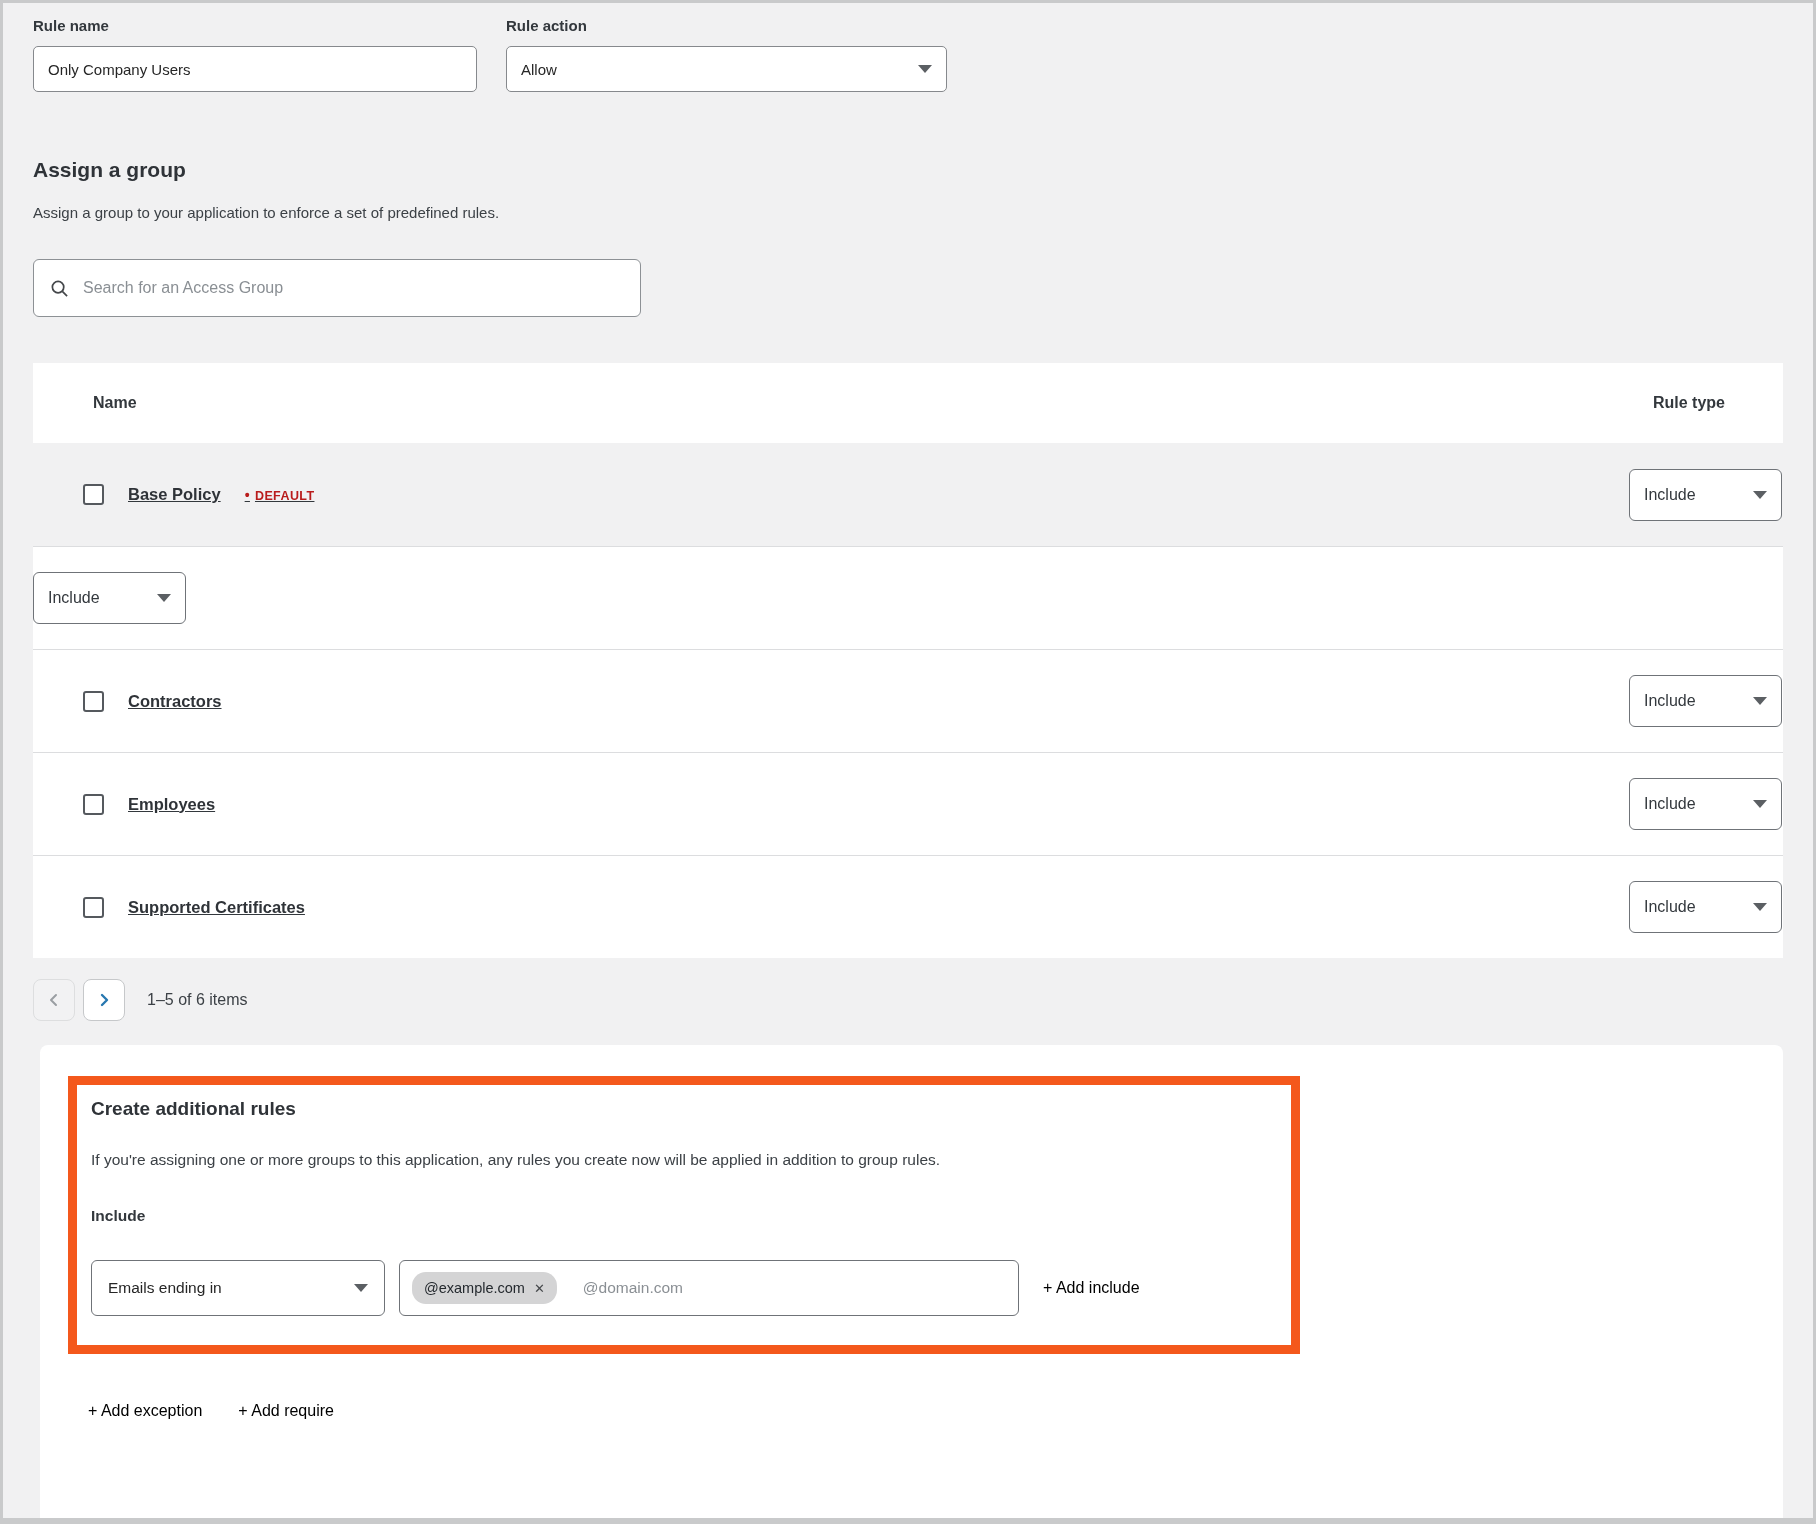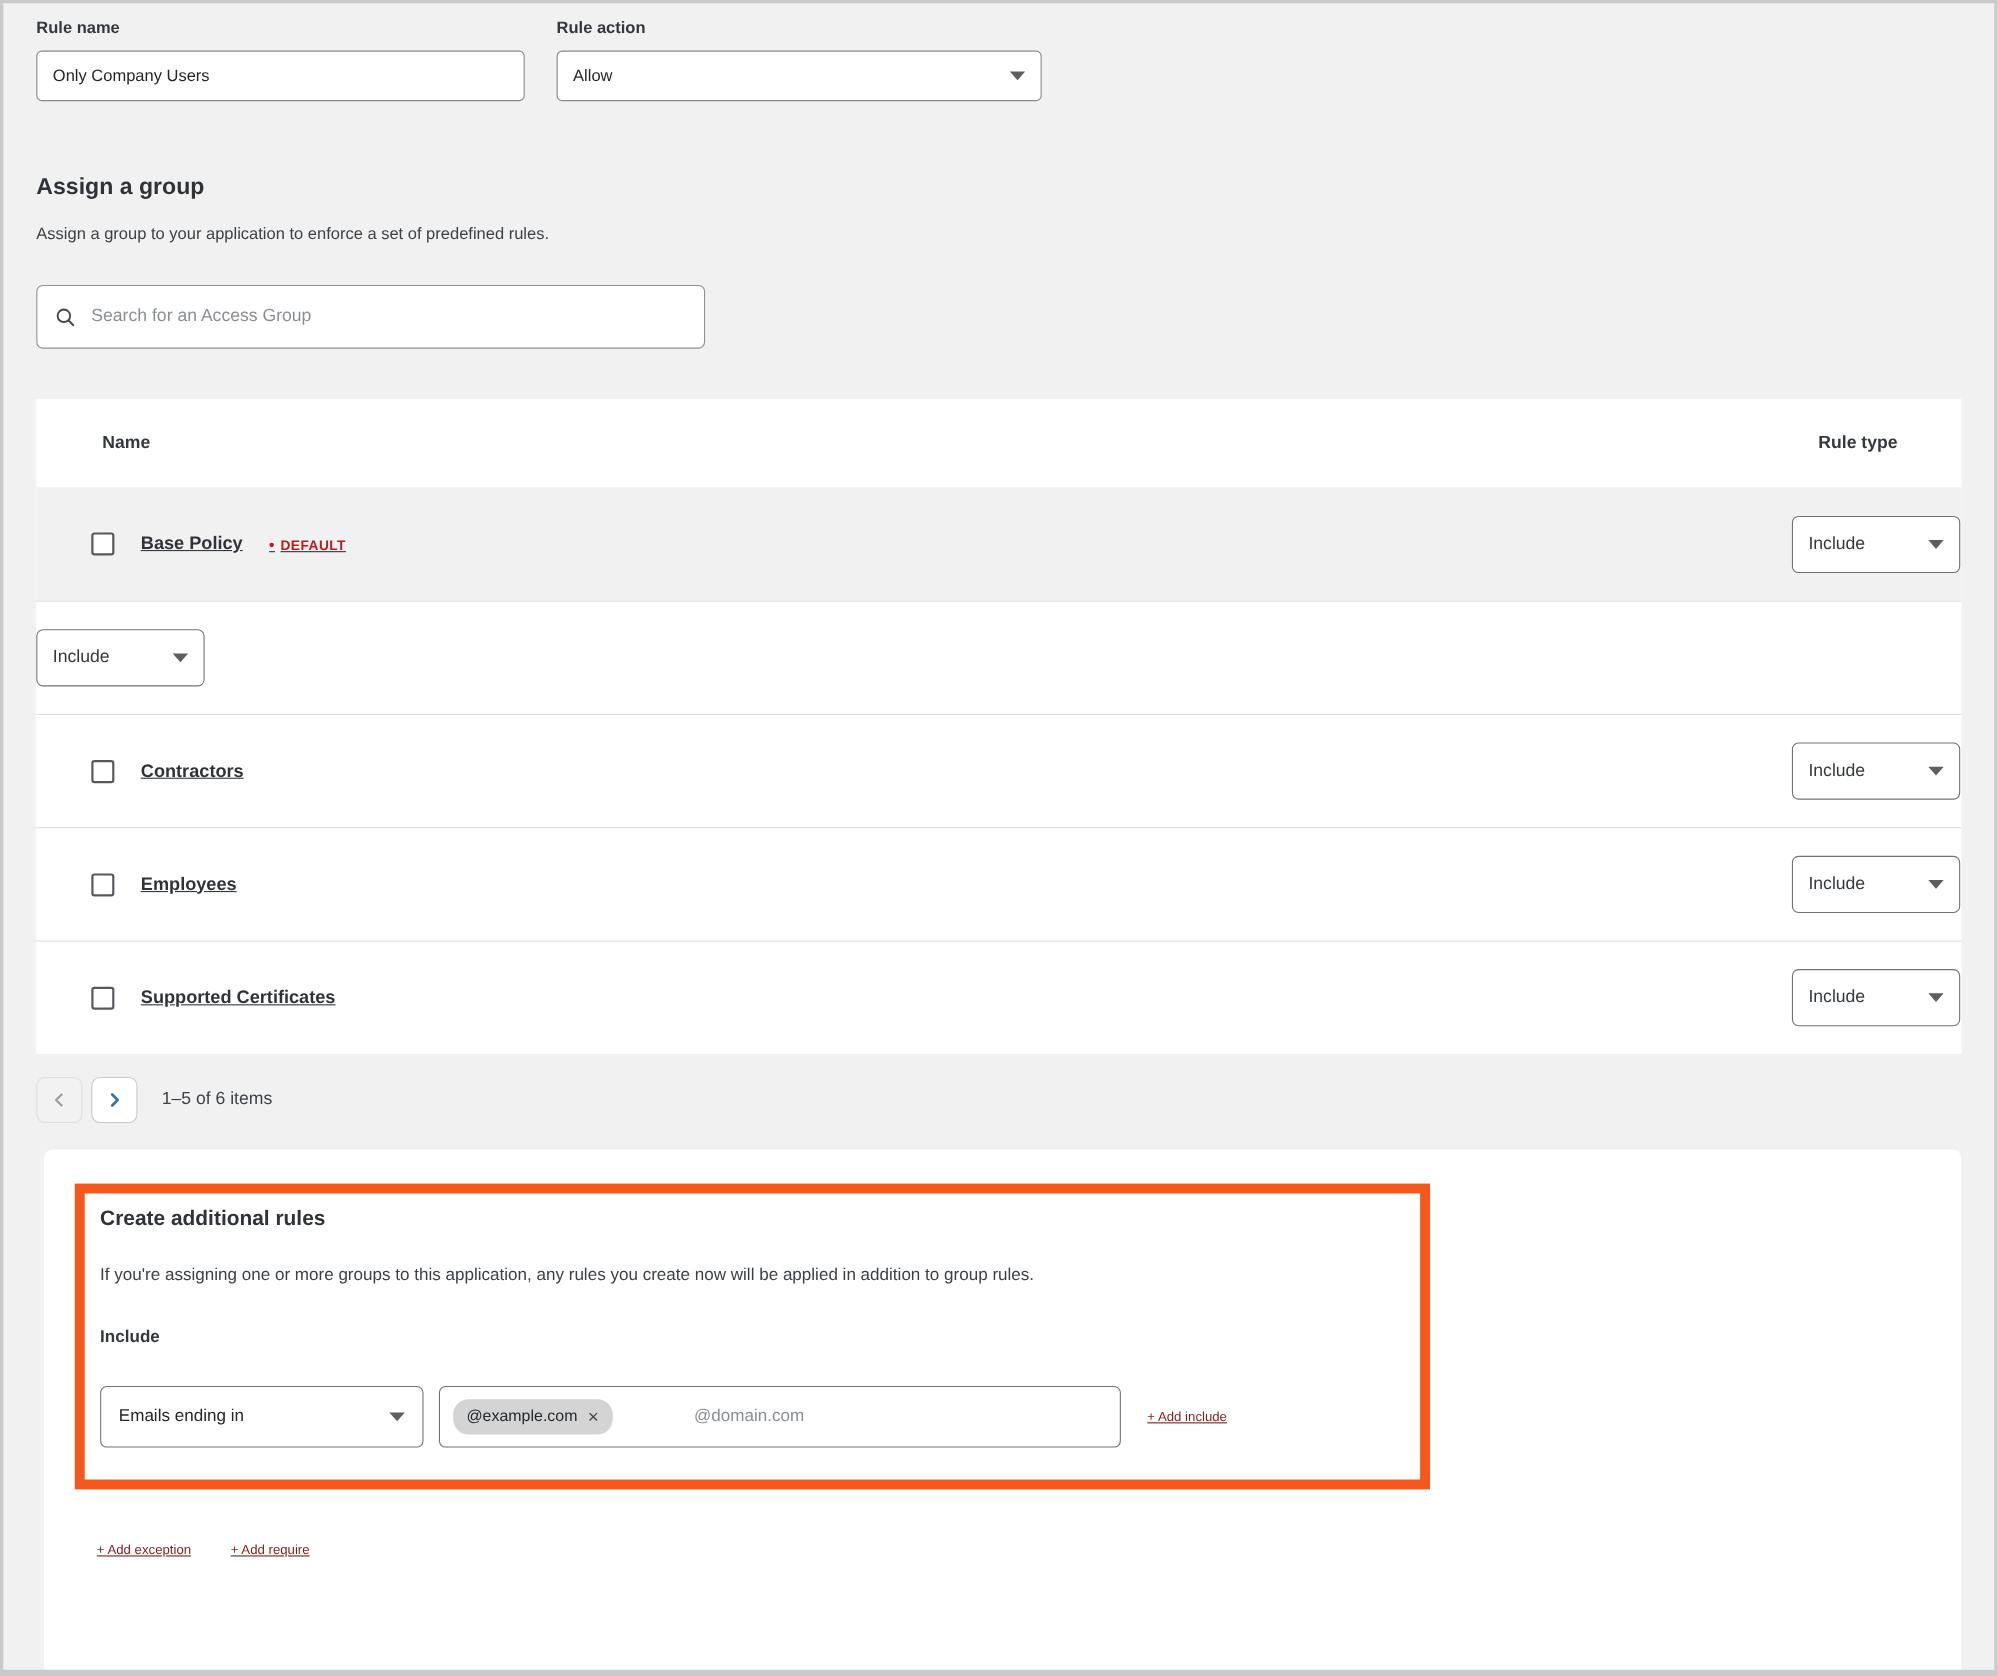--- a/index.html
+++ b/index.html
@@ -85,29 +85,29 @@
   .card-desc { font-size: 15.5px; color: #3c4146; margin-top: 31px; }
   .include-label { font-size: 15.5px; font-weight: 700; margin-top: 38px; }
   .controls-row { display: flex; align-items: center; margin-top: 35px; }
   .rule-select {
     width: 294px; height: 56px; background: #fff; border: 1px solid #6f7378; border-radius: 6px;
     display: flex; align-items: center; justify-content: space-between; padding: 0 16px;
     font-size: 15.5px; color: #262626; cursor: pointer; flex: 0 0 auto;
   }
   .tag-input {
     width: 620px; height: 56px; background: #fff; border: 1px solid #6f7378; border-radius: 6px;
-    display: flex; align-items: center; padding: 0 12px; margin-left: 14px; flex: 0 0 auto; gap: 48px;
+    display: flex; align-items: center; padding: 0 12px; margin-left: 14px; flex: 0 0 auto;
   }
   .tag-pill {
     background: #d4d4d5; border-radius: 14px; height: 32px; display: flex; align-items: center;
     padding: 0 12px; font-size: 14.5px; color: #24292e;
   }
   .tag-remove { margin-left: 9px; font-size: 13px; color: #44474a; cursor: pointer; line-height: 1; }
   .tag-placeholder { font-size: 15.5px; color: #8a8f94; margin-left: 26px; }
-  .blue-link { font-size: 12px; color: #7f1d1d; text-decoration: underline; cursor: pointer; }
+  .blue-link { font-size: 16px; color: #000000; cursor: pointer; }
   .controls-row .blue-link { margin-left: 24px; }
   .links-row { margin-top: 48px; padding-left: 20px; display: flex; gap: 36px; }
 </style>
 </head>
 <body>
 
 <div class="content">
 
   <div class="top-form">
     <div class="field">

